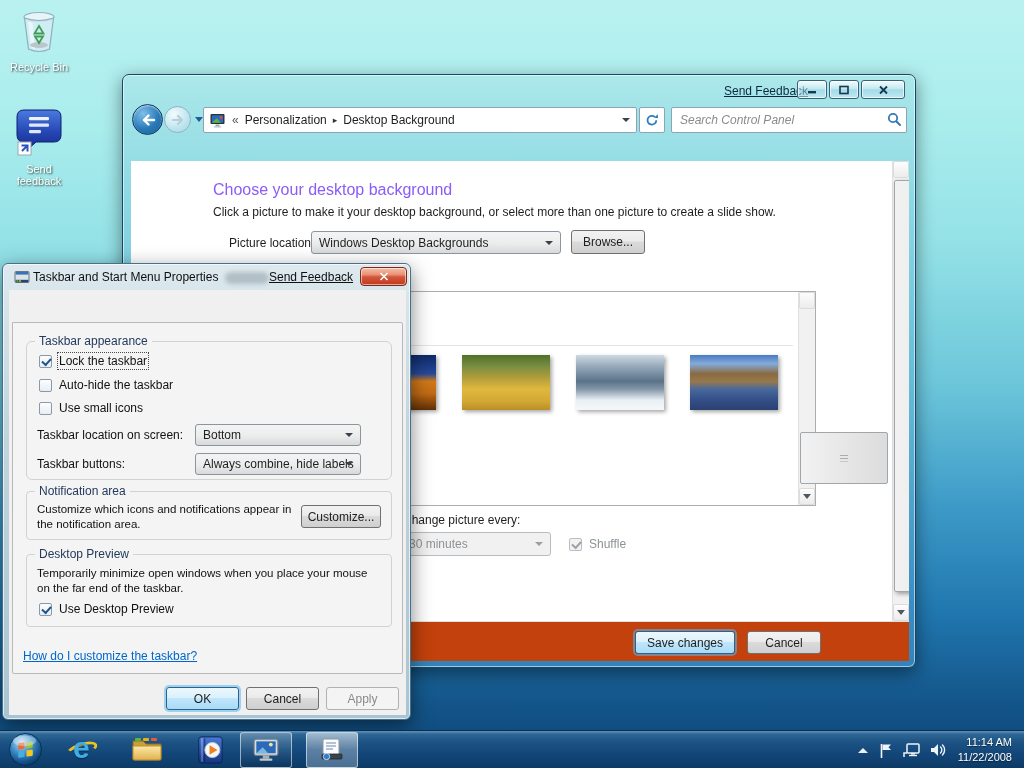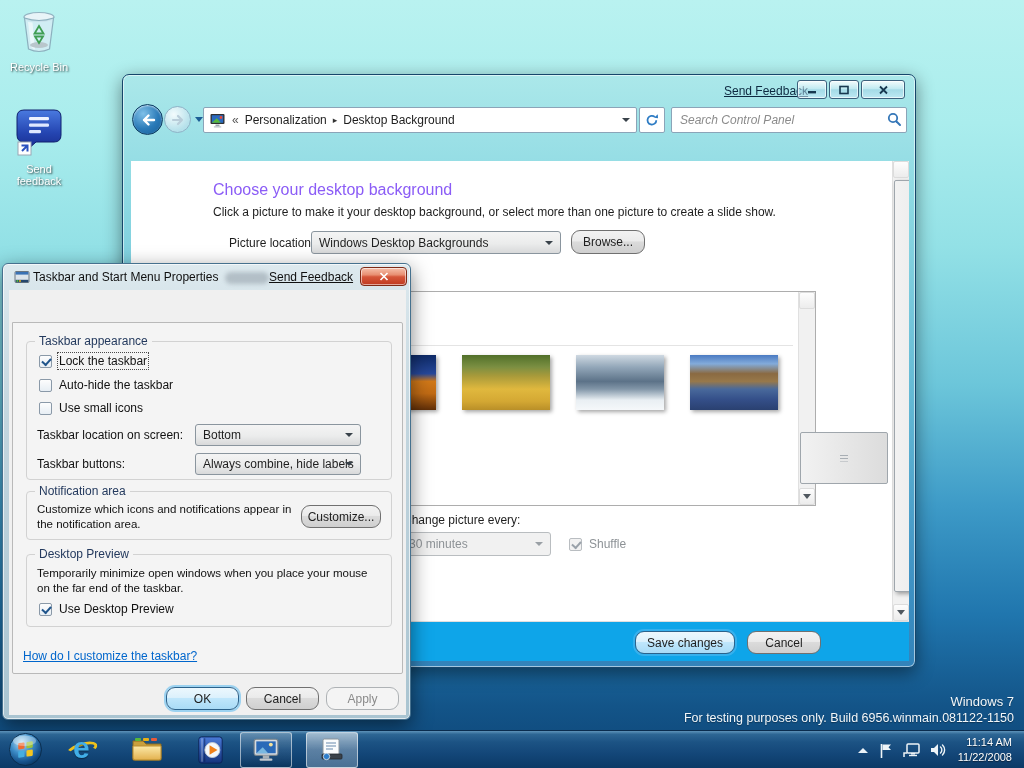--- a/index.html
+++ b/index.html
@@ -14,21 +14,21 @@
 
 
 .wm { position: absolute; right: 10px; top: 693px; text-align: right; color: #f2f7fa;
   text-shadow: 0 1px 1px rgba(0,0,0,.35); line-height: 17px; }
 .wm .l1 { font-size: 13px; }
 .wm .l2 { font-size: 12.5px; }
 
 
 .btn { display: flex; align-items: center; justify-content: center; font-size: 12px; color: #1e1e1e;
   background: linear-gradient(180deg,#f2f2f2 0%,#ebebeb 45%,#dbdbdb 50%,#cfcfcf 100%);
-  border: 1px solid #707070; border-radius: 9px; cursor: pointer; }
+  border: 1px solid #707070; border-radius: 3px; cursor: pointer; }
 .btn.default { border-color: #2c628b; background: linear-gradient(180deg,#ecf7fd 0%,#dcf1fc 45%,#bfe6fb 50%,#a9dbf6 100%);
   box-shadow: 0 0 0 2px rgba(88,185,240,.55); }
 .btn.disabled { color: #8a8a8a; background: #f4f4f4; border-color: #aeb2b5; box-shadow: none; cursor: default; }
 .combo { position: relative; display: flex; align-items: center; padding: 0 20px 0 7px; font-size: 12px; color: #1e1e1e;
   background: linear-gradient(180deg,#f4f4f4 0%,#ebecec 55%,#d8d9da 100%); border: 1px solid #8a959e; border-radius: 3px; cursor: pointer; white-space: nowrap; overflow: hidden; }
 .combo .arr { position: absolute; right: 7px; top: 50%; margin-top: -2px; width: 0; height: 0;
   border-left: 4px solid transparent; border-right: 4px solid transparent; border-top: 4px solid #39424a; }
 .combo.disabled { color: #8d9296; background: #f1f1f1; border-color: #b9bdc0; cursor: default; }
 .combo.disabled .arr { border-top-color: #9aa0a5; }
 .cb { flex: 0 0 13px; width: 13px; height: 13px; background: linear-gradient(180deg,#fdfdfd,#e7eef4);
@@ -103,21 +103,21 @@
 .listbox { position: absolute; left: 82px; top: 130px; width: 603px; height: 215px; background: #fff; border: 1px solid #adadad; }
 .listbox .divider { position: absolute; left: 3px; right: 22px; top: 53px; height: 1px; background: #e4e4e4; }
 .thumb { position: absolute; top: 63px; width: 88px; height: 55px; box-shadow: 2px 2px 4px rgba(0,0,0,.35); cursor: pointer; }
 .t1 { left: 134px; background: linear-gradient(180deg,#0e2a66 0%,#27489a 34%,#d07818 48%,#c06a14 70%,#5f2e08 100%); }
 .t2 { left: 248px; background: linear-gradient(180deg,#51702a 0%,#7c8f42 22%,#a89a3a 38%,#e0b83e 62%,#d4a833 84%,#b98f28 100%); }
 .t3 { left: 362px; background: linear-gradient(180deg,#cfd9e2 0%,#93a7b9 22%,#5c7288 48%,#8296a8 62%,#e9eff3 82%,#f5f8fa 100%); }
 .t4 { left: 476px; background: linear-gradient(180deg,#4a7ac2 0%,#83abda 16%,#8a6a42 34%,#97784a 48%,#49699b 62%,#35508a 80%,#2a4070 100%); }
 .cp-every { position: absolute; left: 272px; top: 352px; font-size: 12px; color: #1e1e1e; }
 .cp-minutes { position: absolute; left: 270px; top: 371px; width: 150px; height: 24px; }
 .cp-shuffle { left: 438px; top: 376px; color: #8d9296; }
-.cpfooter { position: absolute; left: 0; top: 460px; width: 778px; height: 40px; background: #0ea5e9; border-top: 1px solid #dfdfdf; }
+.cpfooter { position: absolute; left: 0; top: 460px; width: 778px; height: 40px; background: #c2410c; border-top: 1px solid #dfdfdf; }
 .cp-save { position: absolute; left: 504px; top: 9px; width: 100px; height: 23px; }
 .cp-cancel { position: absolute; left: 616px; top: 9px; width: 74px; height: 23px; }
 .mainsb { right: 0; top: 0; width: 17px; height: 460px; }
 .mainsb .thumb { top: 19px; height: 412px; }
 .innersb { right: 0; top: 0; width: 17px; height: 213px; }
 .innersb .thumb { top: 140px; height: 52px; }
 
 
 .dlg { position: absolute; left: 2px; top: 263px; width: 409px; height: 457px; border-radius: 6px;
   background: linear-gradient(180deg,#dde9ee 0%,#c2d5de 35%,#a9c4d1 100%);
@@ -200,24 +200,20 @@
         <rect x="15" y="11" width="20" height="3.2" rx="1.2" fill="#eef2ff"></rect>
         <rect x="15" y="17.5" width="20" height="3.2" rx="1.2" fill="#dfe8ff"></rect>
         <rect x="15" y="24" width="12" height="3.2" rx="1.2" fill="#dfe8ff"></rect>
         <rect x="4" y="36" width="13" height="13" fill="#fff" stroke="#9aa6b4" stroke-width="1"></rect>
         <path d="M13.5,45.5 v-6 h-6 M13.5,39.5 l-5.5,5.5" stroke="#2a52c0" stroke-width="2" fill="none"></path>
       </svg>
     </span>
     <span style="display:block;width:64px;margin:0 auto;">Send feedback</span>
   </div>
 
-  <div class="wm">
-    <div class="l1">Windows 7</div>
-    <div class="l2">For testing purposes only. Build 6956.winmain.081122-1150</div>
-  </div>
 
   <div class="cpwin">
     <div class="titlebar">
       <span class="fblink feedback-link">Send Feedback</span>
       <div class="capbtns">
         <div class="capbtn">
           <svg width="12" height="10" viewBox="0 0 12 10">
               <rect x="2" y="6" width="8" height="2.4" fill="#17384f"></rect>
             </svg>
         </div>
@@ -355,21 +351,21 @@
     <div class="dclose">
       <svg width="10" height="9" viewBox="0 0 10 9">
           <path d="M1.5,1 L8.5,8 M8.5,1 L1.5,8" stroke="#fff" stroke-width="1.7"></path>
         </svg>
     </div>
 
     <div class="dclient">
 
       <div class="tabpage">
 
-        <div class="grp" style="left:13px;top:18px;width:366px;height:139px;">
+        <div class="grp" style="left:13px;top:18px;width:366px;height:139px;border-radius:6px;">
           <span class="gt">Taskbar appearance</span>
           <div class="cbrow" style="left:12px;top:12px;">
             <span class="cb checked"></span>
             <span class="focusrect">Lock the taskbar</span>
           </div>
           <div class="cbrow" style="left:12px;top:36px;">
             <span class="cb"></span>
             <span>Auto-hide the taskbar</span>
           </div>
           <div class="cbrow" style="left:12px;top:59px;">

